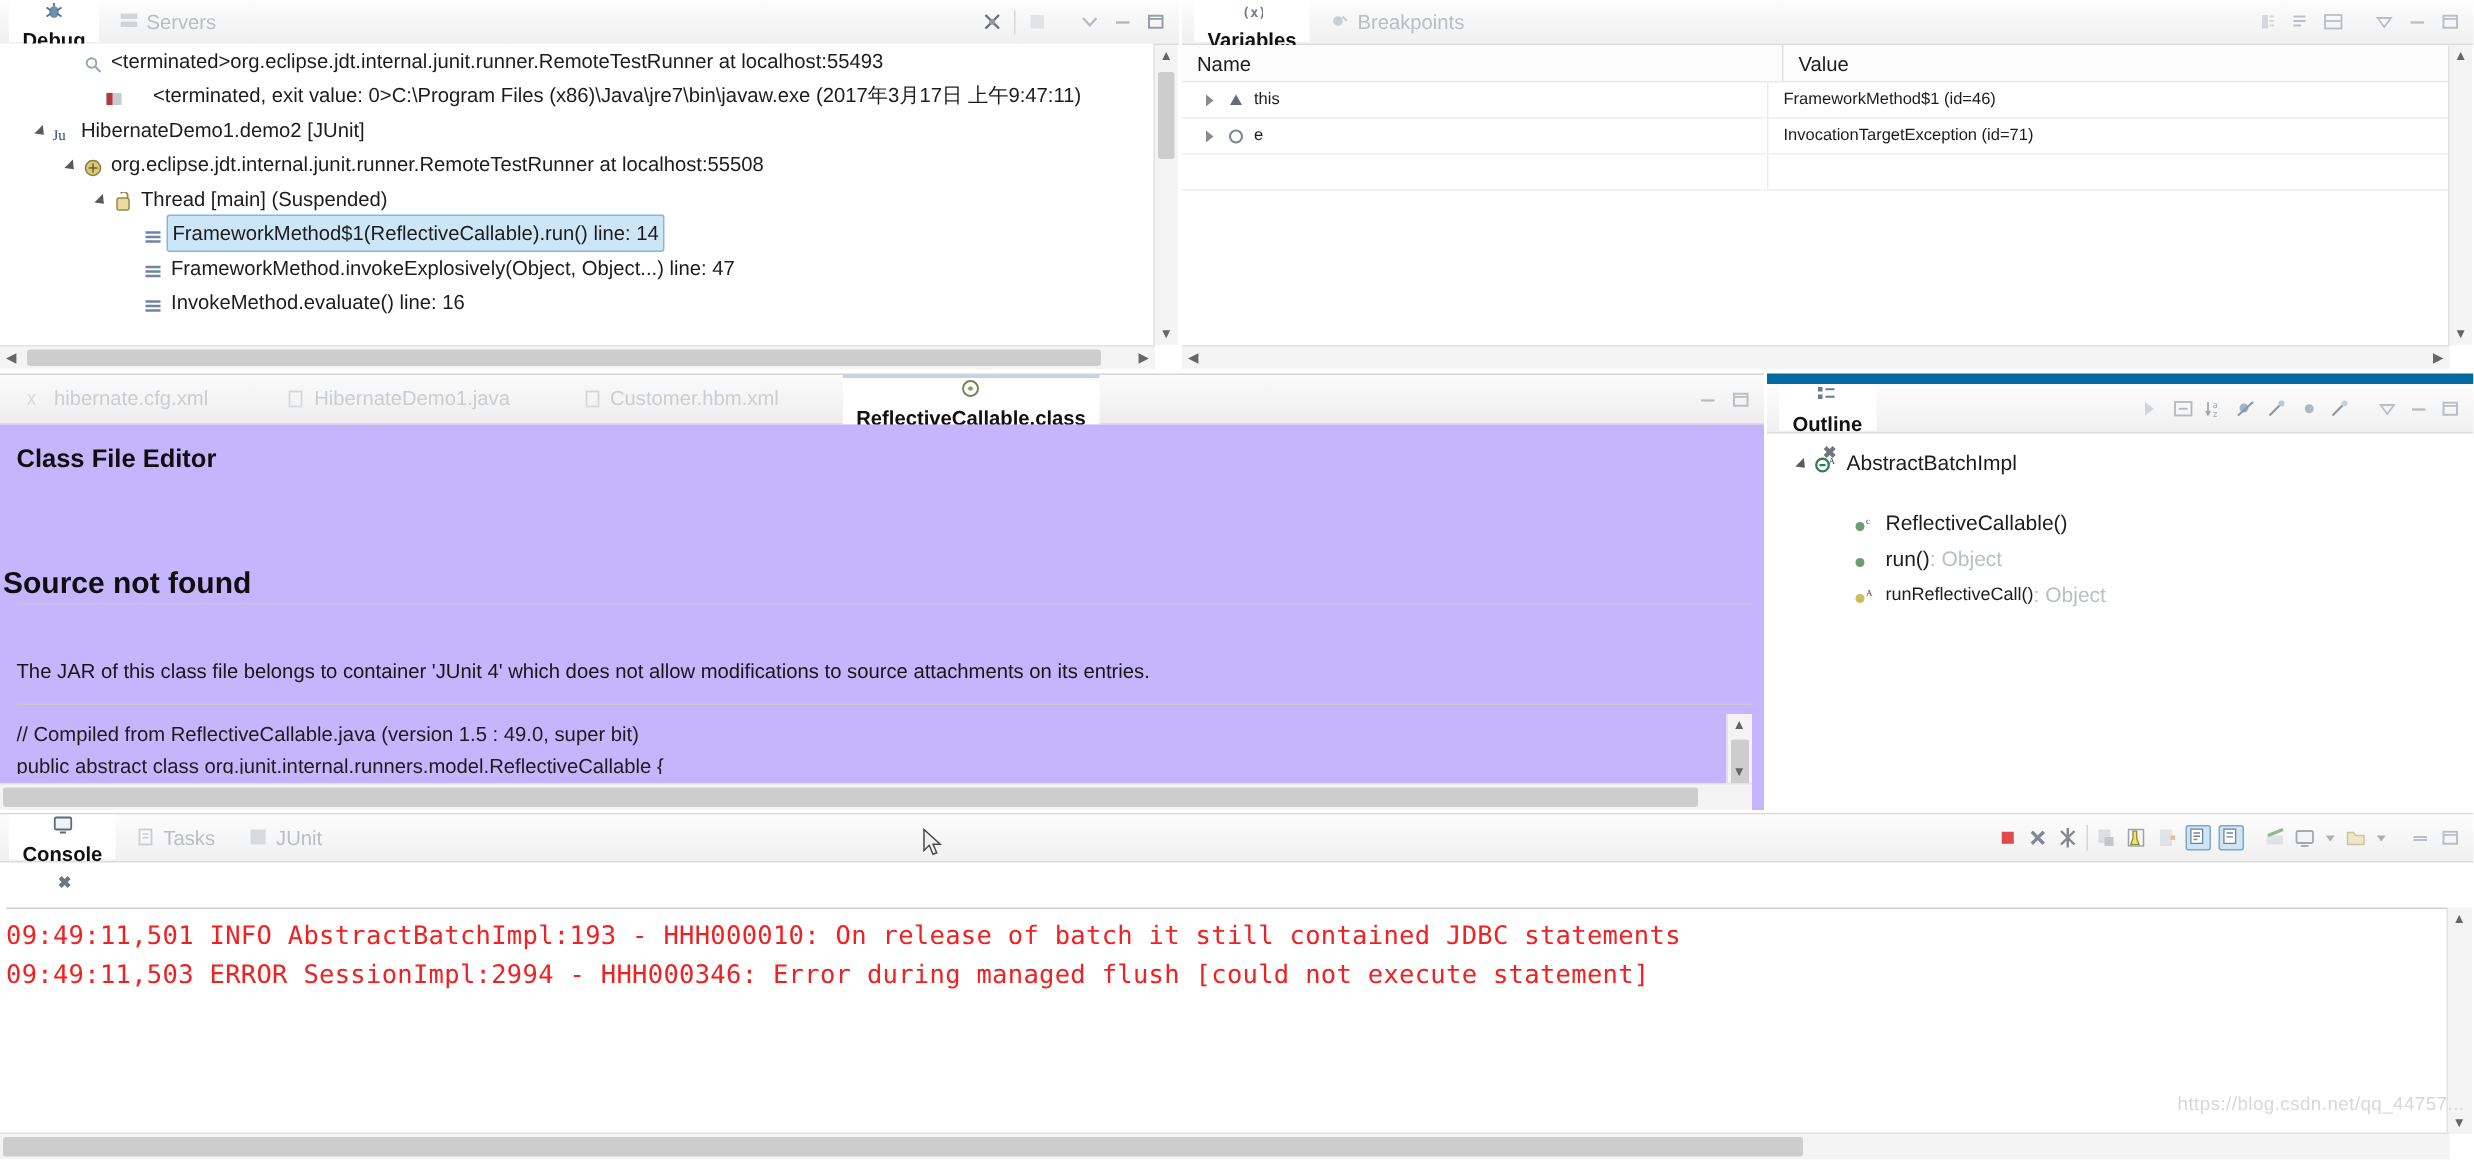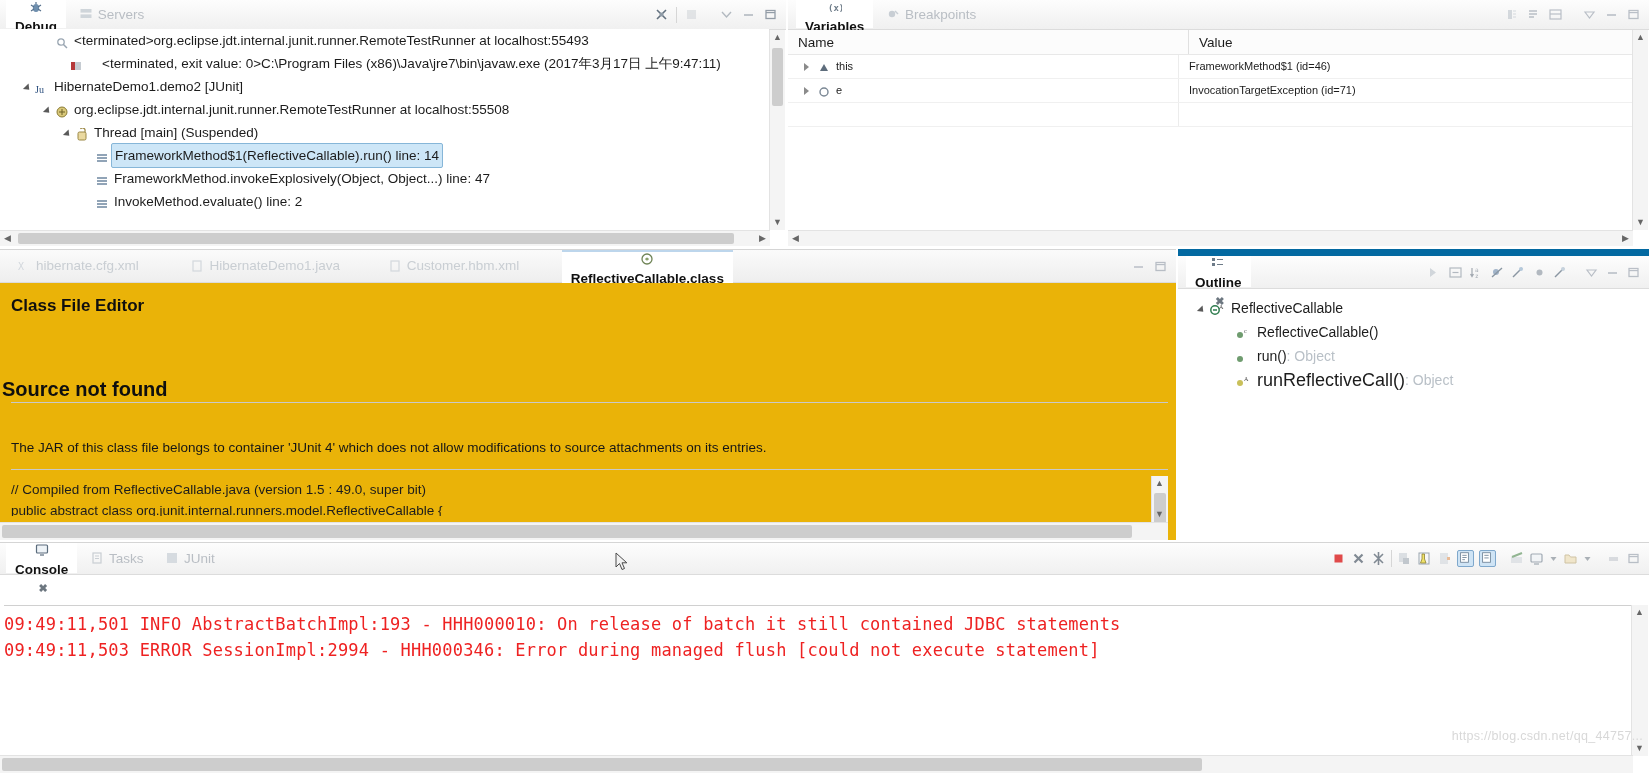--- a/index.html
+++ b/index.html
@@ -151,21 +151,21 @@
           <span class="ico" style="margin-right:5px;"><svg width="14" height="14" viewBox="0 0 14 14">
               <path d="M2 4 L12 4 M2 7 L12 7 M2 10 L12 10" stroke="#6d86a0" stroke-width="1.6"></path>
             </svg></span>
           <span class="">FrameworkMethod.invokeExplosively(Object, Object...) line: 47</span>
         </div>
         <div class="trow" style="padding-left:84px;">
           <span class="arrow"></span>
           <span class="ico" style="margin-right:5px;"><svg width="14" height="14" viewBox="0 0 14 14">
               <path d="M2 4 L12 4 M2 7 L12 7 M2 10 L12 10" stroke="#6d86a0" stroke-width="1.6"></path>
             </svg></span>
-          <span class="">InvokeMethod.evaluate() line: 2</span>
+          <span class="">InvokeMethod.evaluate() line: 16</span>
         </div>
       </div>
   </div>
 
   <div class="vscroll" style="top:30px;bottom:17px;right:1px;">
     <div class="sarrow" style="top:0;">▲</div>
     <div class="vthumb" style="top:18px;height:58px;"></div>
     <div class="sarrow" style="bottom:0;">▼</div>
   </div>
 
@@ -329,21 +329,21 @@
       </span>
       <span class="tbi">
         <svg width="15" height="15" viewBox="0 0 15 15">
             <rect x="3" y="3.5" width="9" height="8" stroke="#8892a0" stroke-width="1.3" fill="none"></rect>
             <path d="M3 5.6 L12 5.6" stroke="#8892a0" stroke-width="1.2"></path>
           </svg>
       </span>
     </span>
   </div>
 
-  <div style="position:absolute;left:0;right:0;top:33px;bottom:0;background:#eab308;">
+  <div style="position:absolute;left:0;right:0;top:33px;bottom:0;background:#c4b5fd;">
     <div style="font-size:17px;font-weight:bold;padding:13px 0 0 11px;color:#0f0f0f;">Class File Editor</div>
 
     <div style="font-size:20px;font-weight:bold;position:absolute;left:2px;top:95px;color:#0f0f0f;">Source not found</div>
     <div class="hr" style="position:absolute;left:11px;right:8px;top:119px;"></div>
 
     <div style="font-size:13.5px;position:absolute;left:11px;right:10px;top:157px;color:#161616;">The JAR of this class file belongs to container 'JUnit 4' which does not allow modifications to source attachments on its entries.</div>
     <div class="hr" style="position:absolute;left:11px;right:8px;top:186px;"></div>
 
     <div style="position:absolute;left:11px;right:26px;top:196px;bottom:24px;overflow:hidden;">
       <div class="code" style="line-height:21px;">// Compiled from ReflectiveCallable.java (version 1.5 : 49.0, super bit)</div>
@@ -439,24 +439,24 @@
   </div>
   <div style="position:absolute;left:0;right:0;top:33px;bottom:0;padding-top:7px;">
     <div id="outline-rows">
         <div class="trow" style="padding-left:20px;height:24px;line-height:24px;">
           <span class="arrow open"></span>
           <span class="ico" style="width:17px;flex:0 0 17px;margin-right:5px;"><svg width="16" height="14" viewBox="0 0 16 14">
               <circle cx="6" cy="7" r="4.2" fill="none" stroke="#2f7d4f" stroke-width="1.5"></circle>
               <path d="M4 7 L8 7" stroke="#2f7d4f" stroke-width="1.5"></path>
               <text x="10" y="6" font-size="6" fill="#444" font-family="serif">A</text>
             </svg></span>
-          <span style="font-size:14px;">ReflectiveCallable</span>
+          <span style="font-size:14px;">AbstractBatchImpl</span>
           <span style="font-size:14px;color:#555;"></span>
         </div>
-        <div class="trow" style="padding-left:46px;height:24px;line-height:24px;">
+        <div class="trow" style="padding-left:46px;height:24px;line-height:24px;margin-top:16px;">
           <span class="arrow"></span>
           <span class="ico" style="width:17px;flex:0 0 17px;margin-right:5px;"><svg width="16" height="14" viewBox="0 0 16 14">
               <circle cx="5" cy="8" r="3" fill="#6f9c6f"></circle>
               <text x="9" y="6" font-size="6" fill="#444" font-family="serif">c</text>
             </svg></span>
           <span style="font-size:14px;">ReflectiveCallable()</span>
           <span style="font-size:14px;color:#555;"></span>
         </div>
         <div class="trow" style="padding-left:46px;height:24px;line-height:24px;">
           <span class="arrow"></span>
@@ -465,21 +465,21 @@
             </svg></span>
           <span style="font-size:14px;">run()</span>
           <span style="font-size:14px;color:#b9c0c7;"> : Object</span>
         </div>
         <div class="trow" style="padding-left:46px;height:24px;line-height:24px;">
           <span class="arrow"></span>
           <span class="ico" style="width:17px;flex:0 0 17px;margin-right:5px;"><svg width="16" height="14" viewBox="0 0 16 14">
               <circle cx="5" cy="8" r="3" fill="#c9c05a"></circle>
               <text x="9" y="6" font-size="6" fill="#444" font-family="serif">A</text>
             </svg></span>
-          <span style="font-size:18px;">runReflectiveCall()</span>
+          <span style="font-size:12px;">runReflectiveCall()</span>
           <span style="font-size:14px;color:#b9c0c7;"> : Object</span>
         </div>
       </div>
   </div>
 </div>
 
 <div class="panel" style="left:0;top:542px;width:1649px;height:231px;background:#fff;border-top:1px solid #d5d5d5;">
   <div class="tabbar" style="height:31px;border-bottom:1px solid #dcdcdc;">
     <span class="tab active" style="margin-left:6px;height:30px;">
       <span class="ico">

